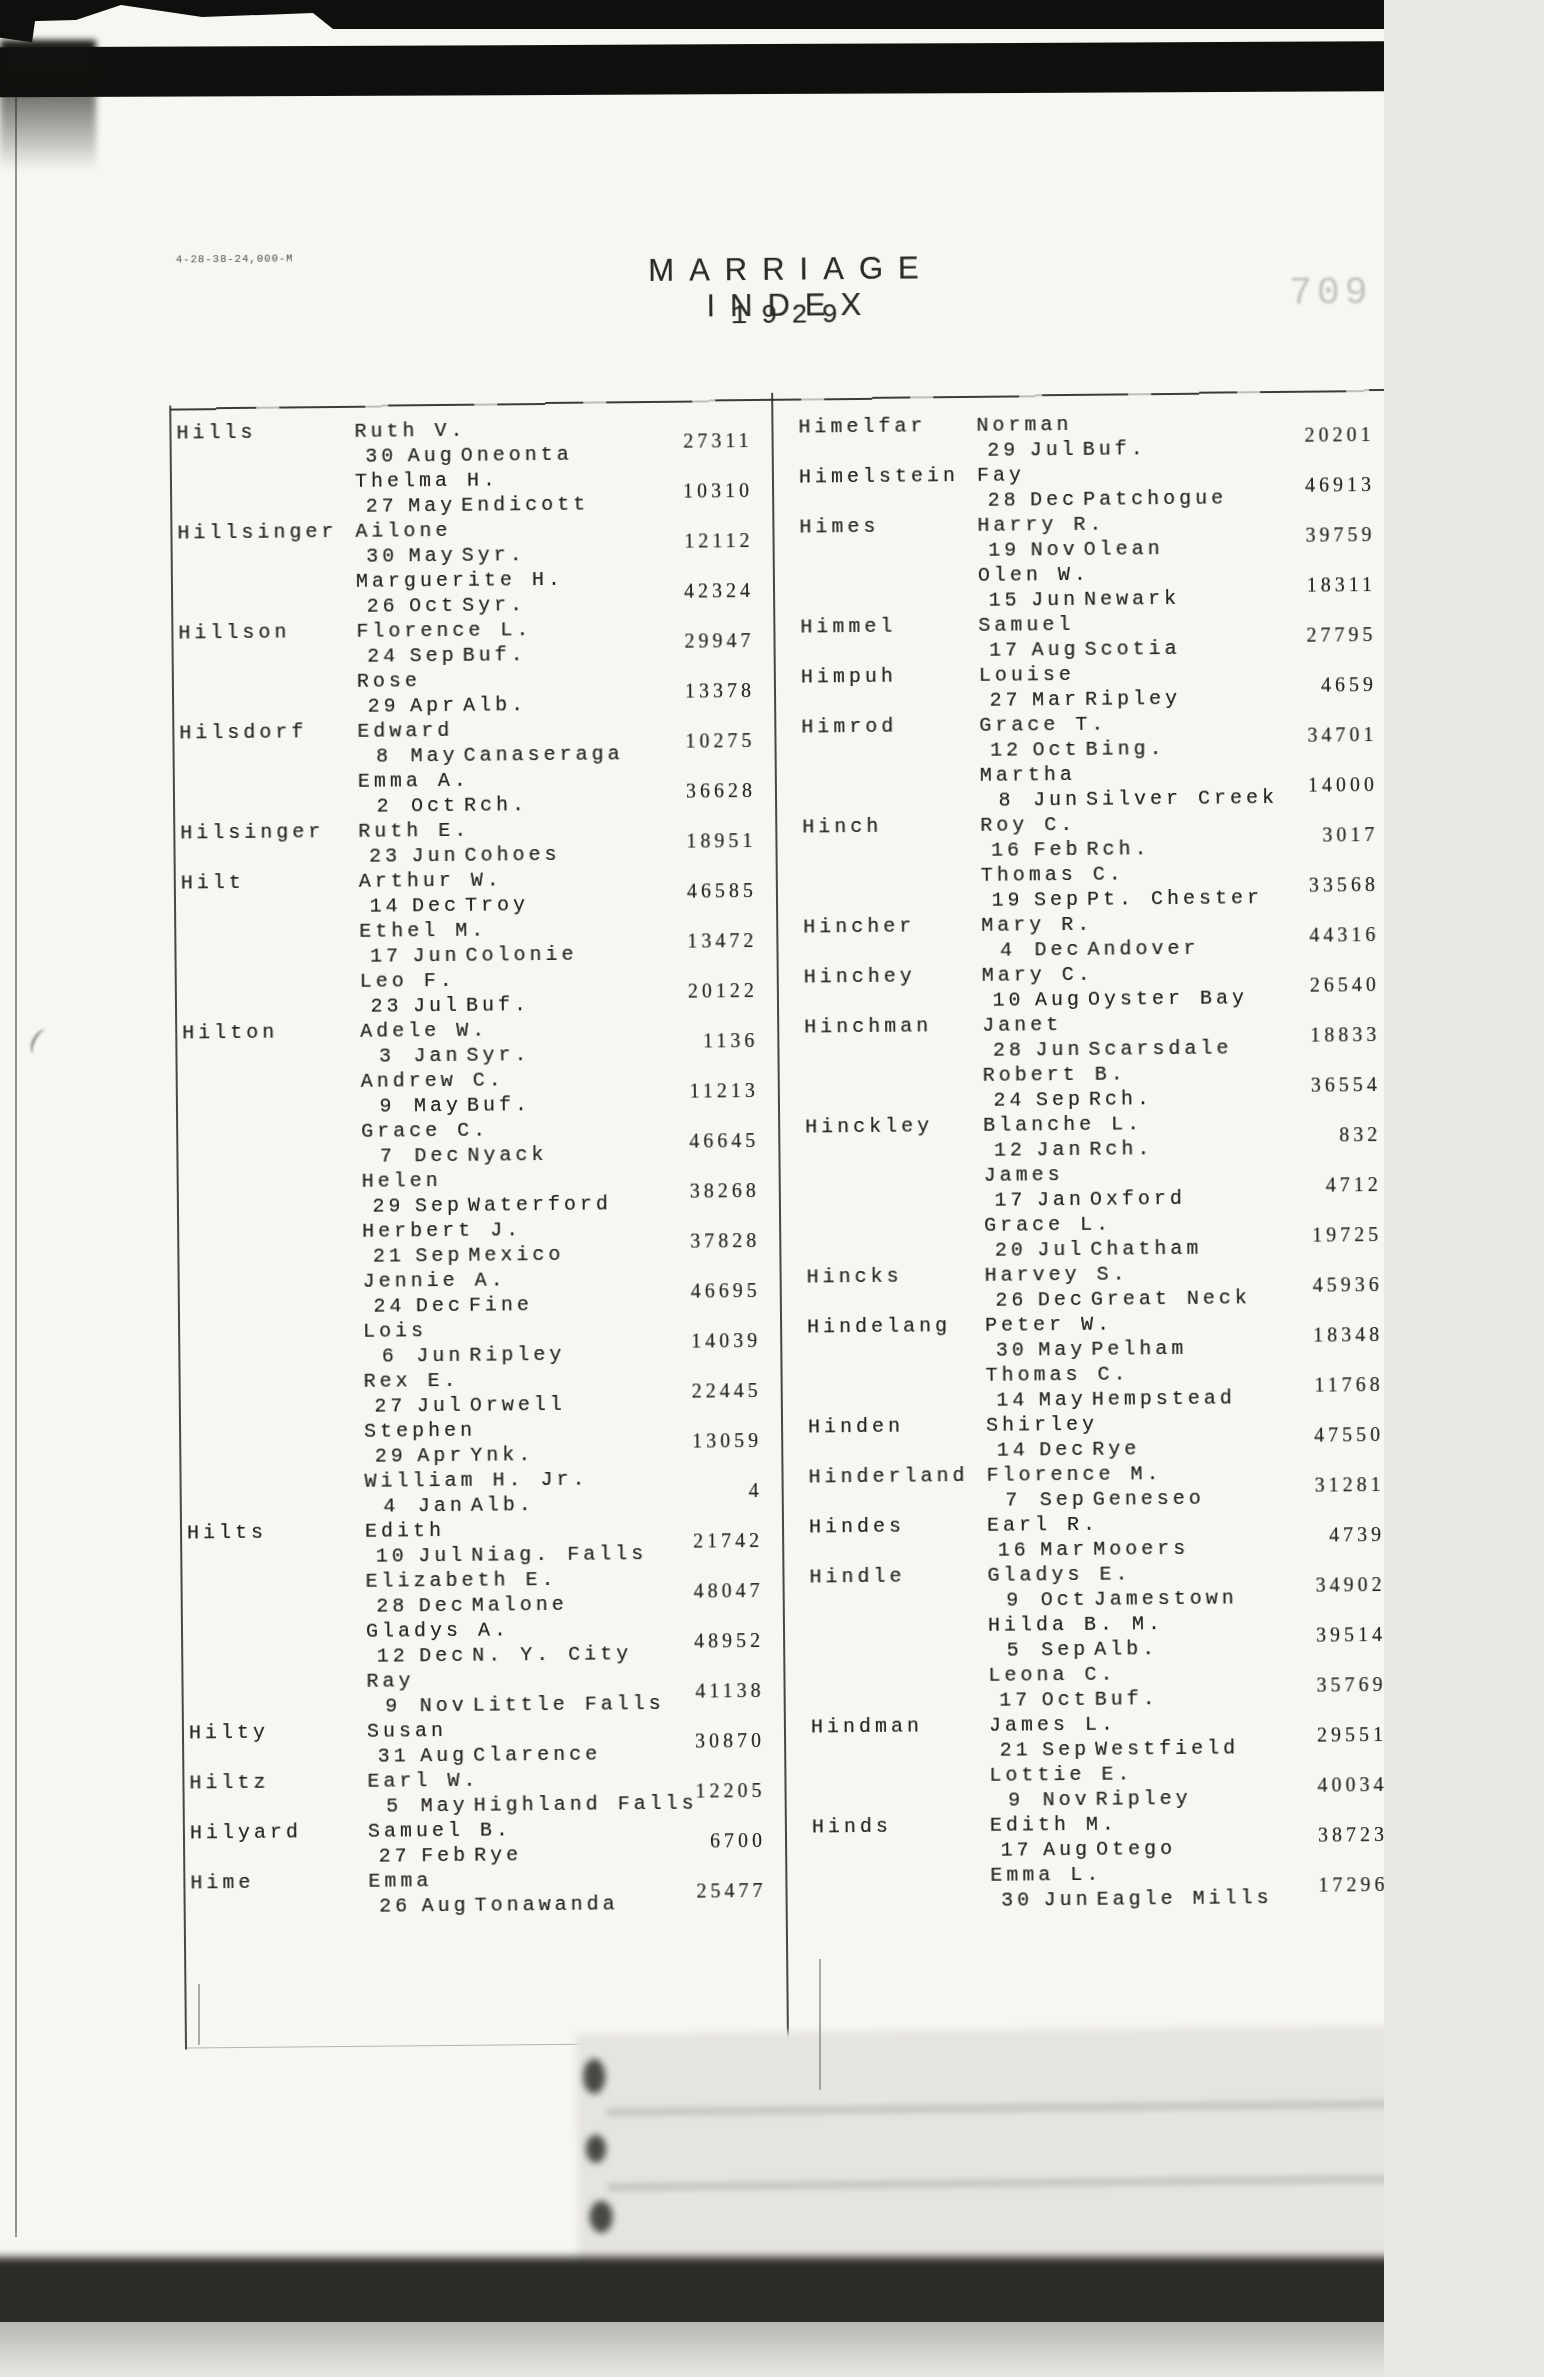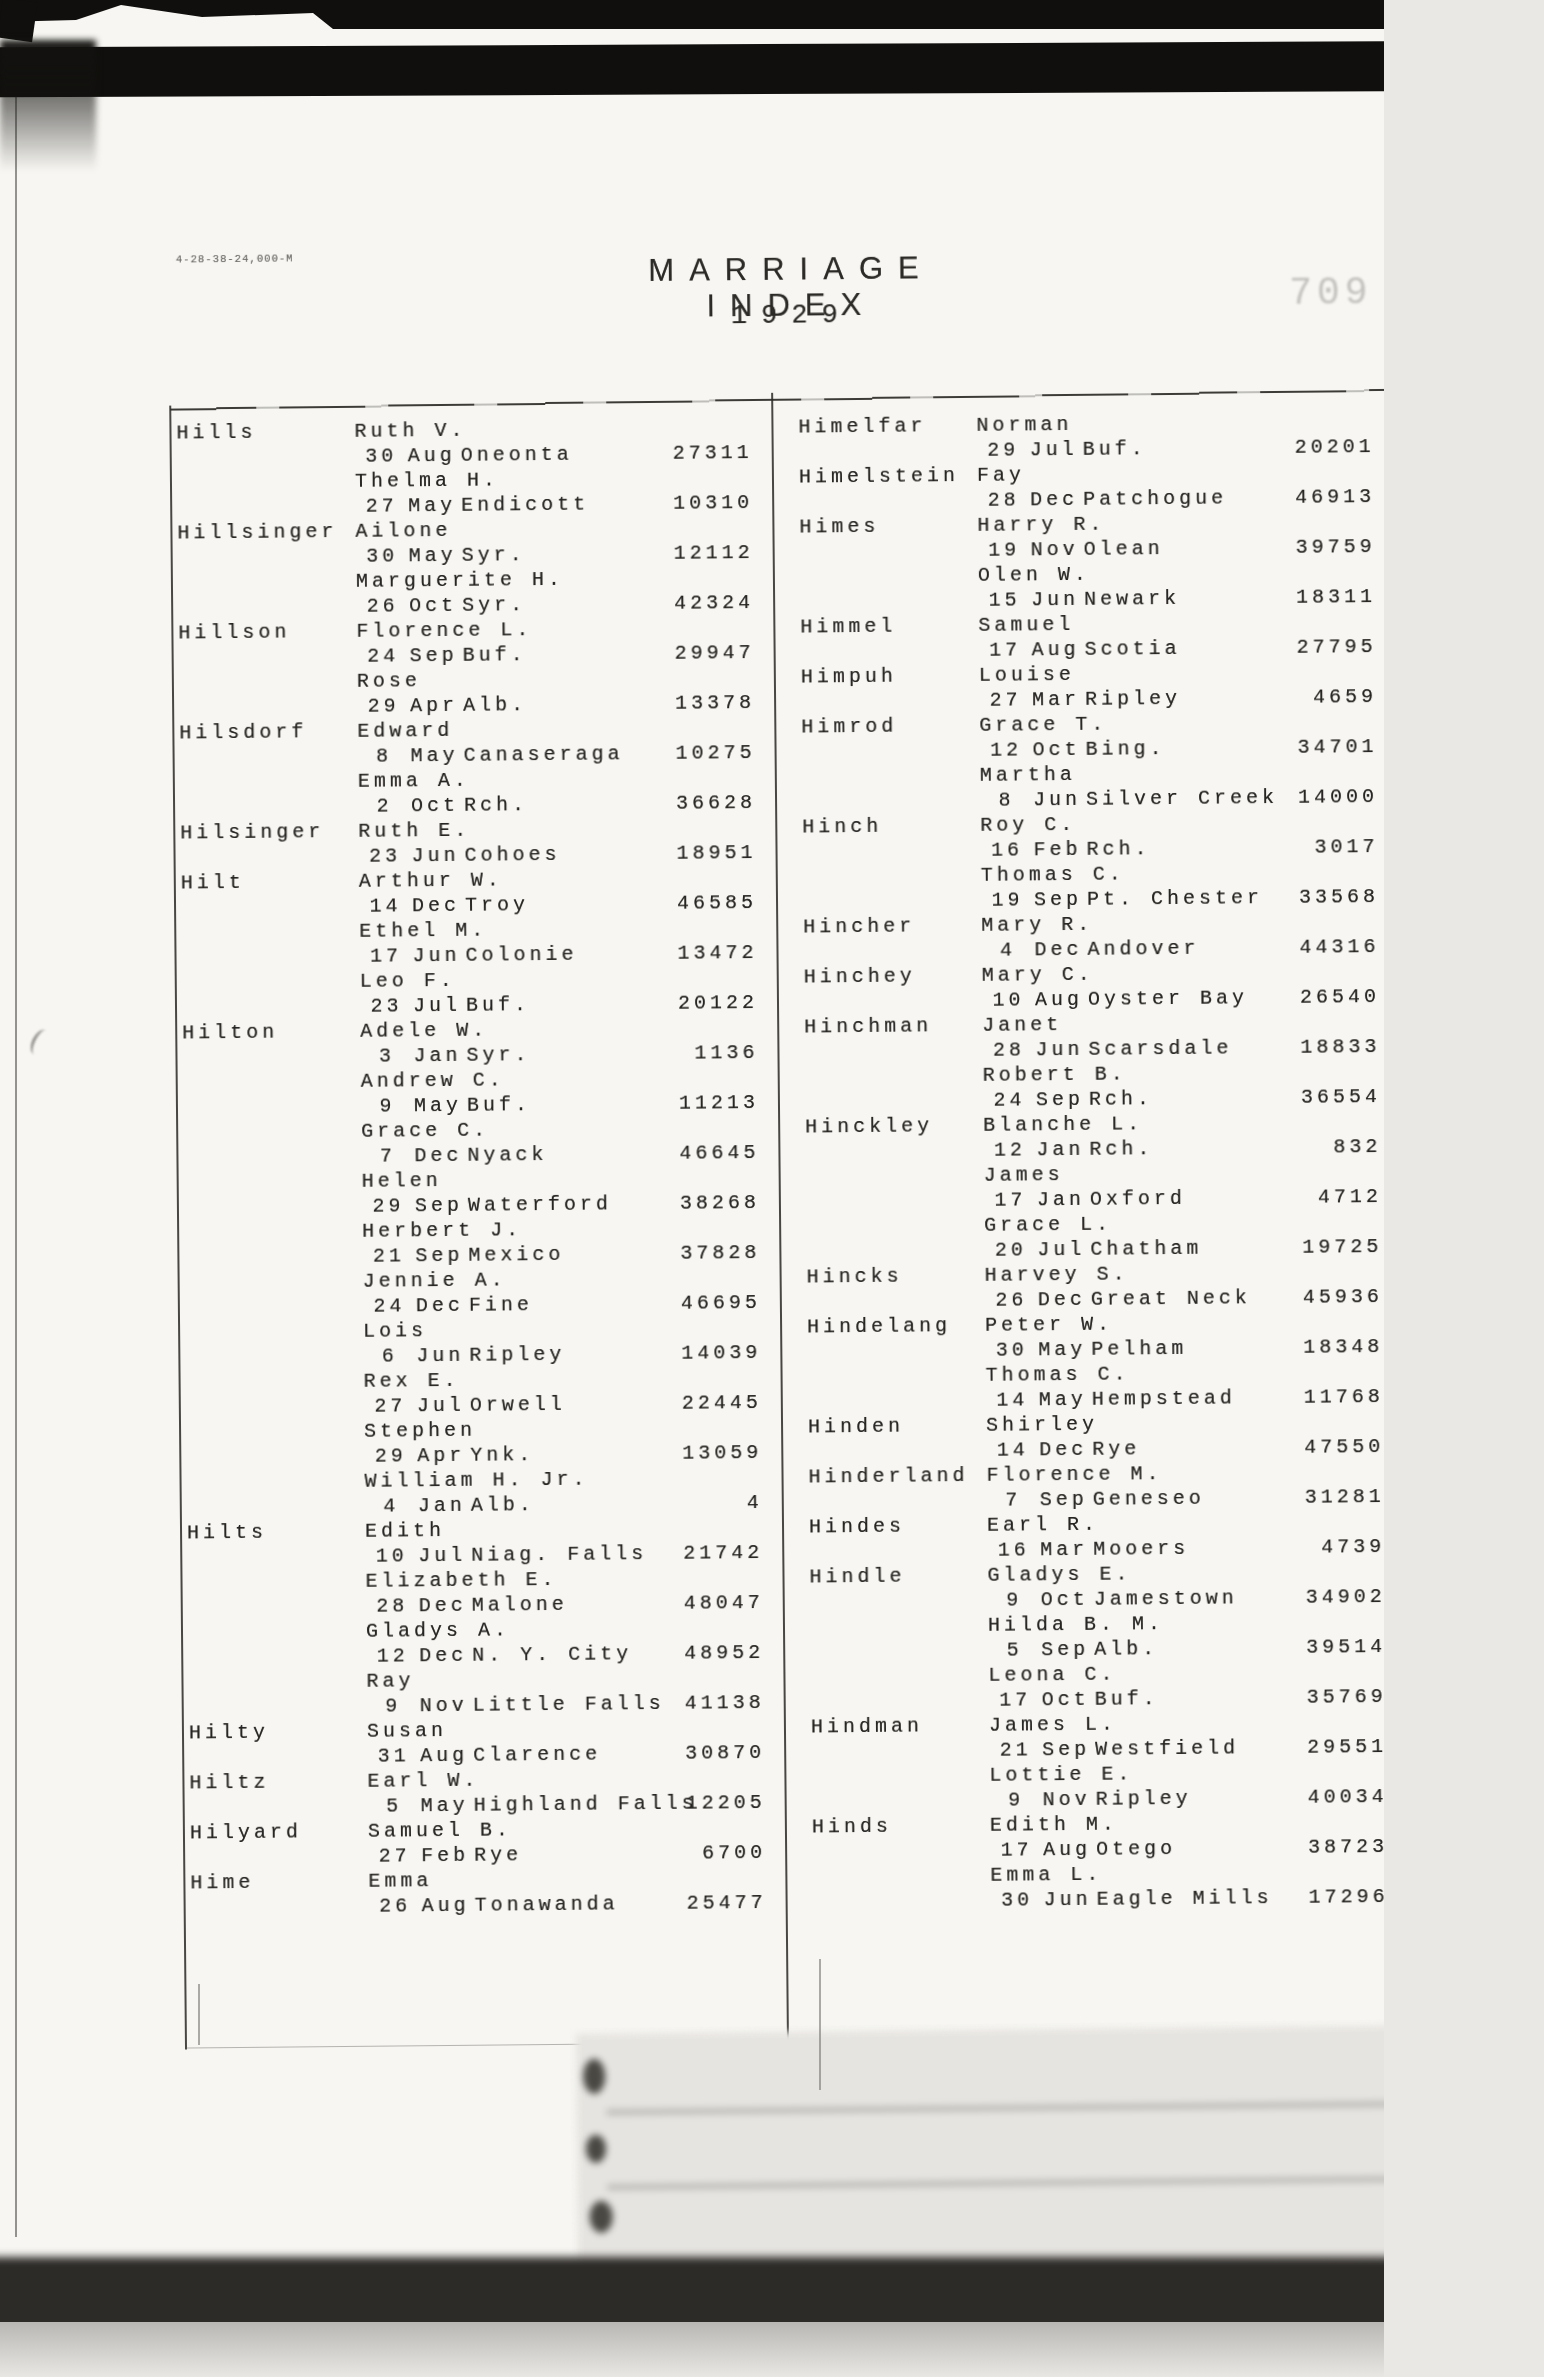--- a/index.html
+++ b/index.html
@@ -70,21 +70,21 @@
   .col-left{left:184px;} .col-right{left:806px;}
   .group{position:relative;}
   .surname{position:absolute;left:0;top:0;white-space:nowrap;}
   .entries{margin-left:178px;width:398px;}
   .entry{position:relative;}
   .given{white-space:nowrap;}
   .dateline{position:relative;white-space:nowrap;}
   .day{display:inline-block;width:53px;text-align:center;}
   .month{}
   .place{margin-left:5px;}
-  .num{position:absolute;right:0;top:12px;transform:translateY(-12px);}
+  .num{position:absolute;right:0;top:0;transform:translateY(-12px);font-family:Liberation Serif, serif;}
   .page-rot{filter:blur(0.2px);}
 </style>
 </head>
 <body>
 
 <div class="film">
 
   <div class="band band-top1"></div>
   <div class="band band-top2"></div>
   <div class="band-nub"></div>

